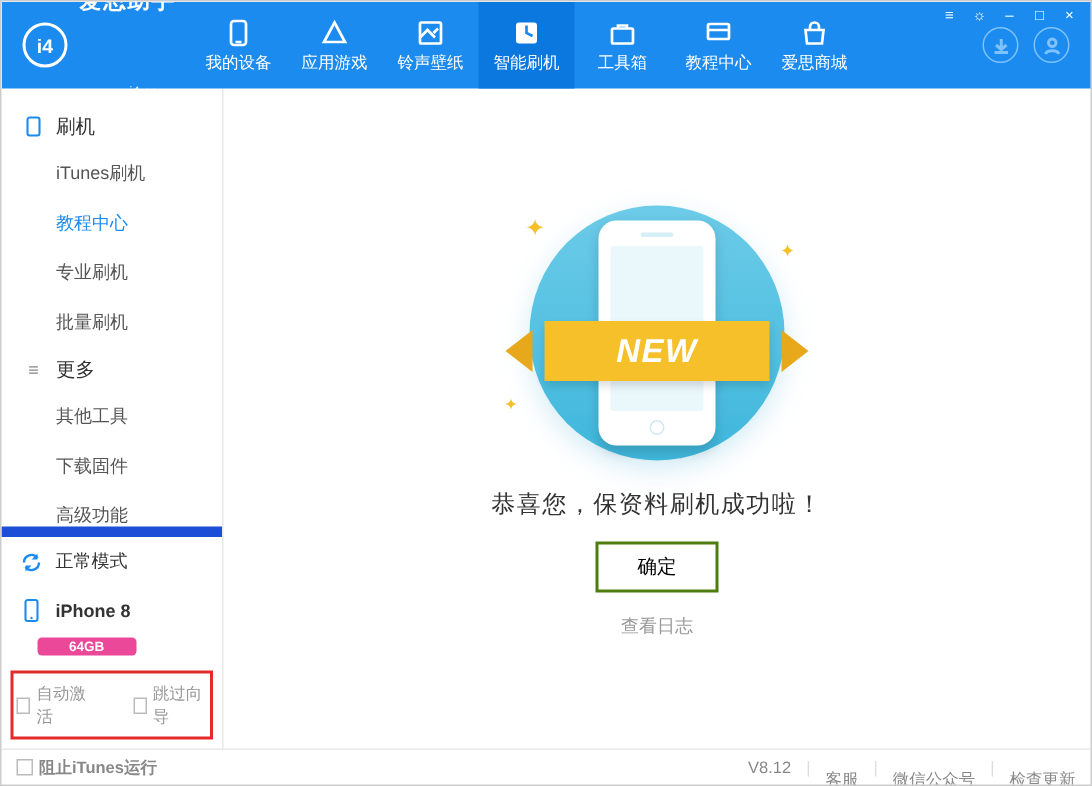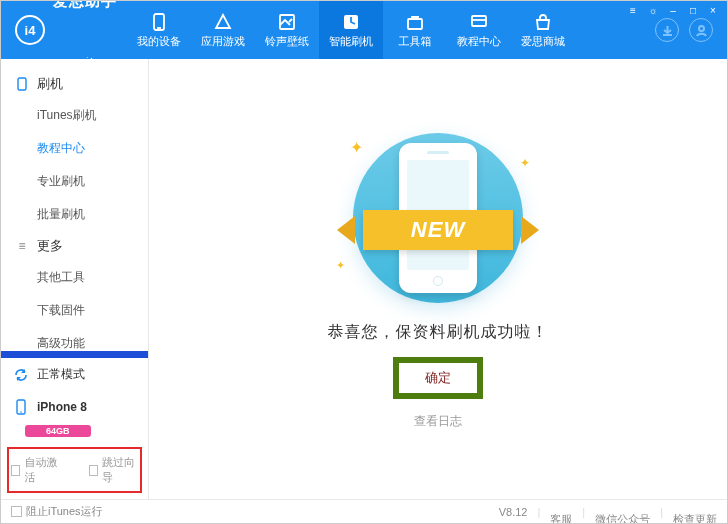--- a/index.html
+++ b/index.html
@@ -54,26 +54,26 @@
   .phone::before { content:""; width: 22px; height:3px; background:#d6eef6; border-radius:2px; margin-top:8px; }
   .phone .screen { flex:1; width: 62px; margin:6px 0; background:#eaf7fb; border-radius:2px; }
   .phone .homebtn { width:10px; height:10px; border:1px solid #cfe8f1; border-radius:50%; margin-bottom:7px; }
   .ribbon { position:absolute; bottom: 50px; width: 230px; height: 48px; display:flex; align-items:flex-start; justify-content:center; pointer-events:none; }
   .ribbon .band { width: 150px; height: 40px; background:#f6c02a; box-shadow: 0 3px 6px rgba(0,0,0,.15); display:flex; align-items:center; justify-content:center; color:#fff; font-weight:900; font-size:22px; letter-spacing:1px; font-style:italic; position:relative; }
   .ribbon .band::before, .ribbon .band::after { content:""; position:absolute; top:6px; width:0; height:0; border: 18px solid transparent; }
   .ribbon .band::before { left:-26px; border-right-color:#e8a81c; border-left:none; border-top-width:14px; border-bottom-width:14px; }
   .ribbon .band::after { right:-26px; border-left-color:#e8a81c; border-right:none; border-top-width:14px; border-bottom-width:14px; }
   .spark { position:absolute; color:#f6c02a; font-size:16px; }
   .success-text { font-size: 16px; color:#333; letter-spacing: 1px; }
-  .ok-btn { border:6px solid #4d7c0f; background:#fff; padding: 6px 26px; font-size:13px; color:#7f1d1d; cursor:pointer; }
+  .ok-btn { border:2px solid #4d7c0f; background:#fff; padding: 6px 26px; font-size:13px; color:#000000; cursor:pointer; }
   .loglink { color:#999; font-size:12px; cursor:pointer; }
 
   
   .footer { height: 24px; border-top:1px solid #e8e8e8; display:flex; align-items:center; font-size:11px; color:#888; padding: 0 10px; gap: 6px; }
-  .footer .chk { color:#888; }
+  .footer .chk { color:#888;font-weight:bold; }
   .footer .spacer { flex:1; }
   .footer .sep { color:#ddd; padding:0 4px; }
   .footer a { color:#888; text-decoration:none; cursor:pointer;margin-top:16px; }
 </style>
 </head>
 <body>
 
 <div class="app">
 
   <div class="header">

